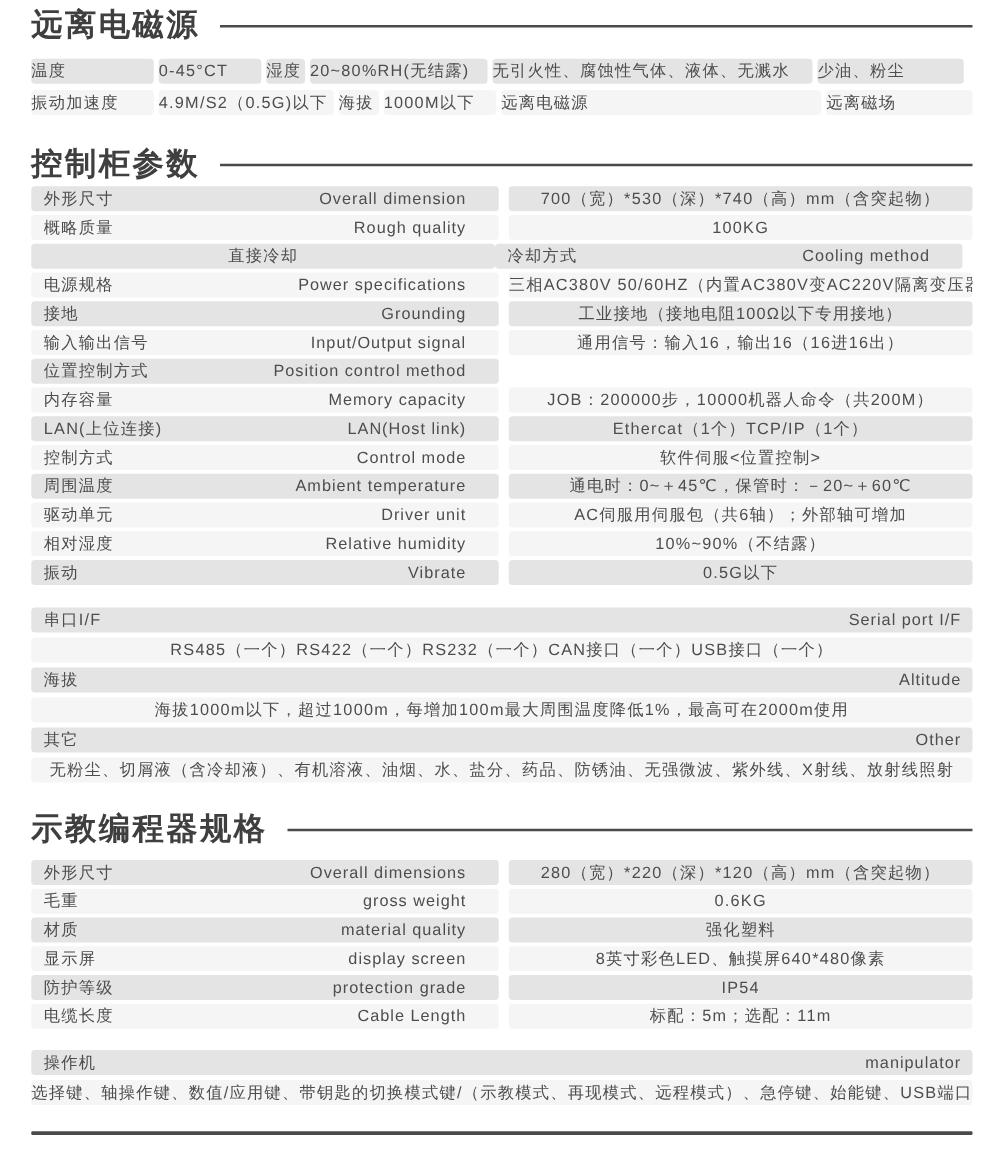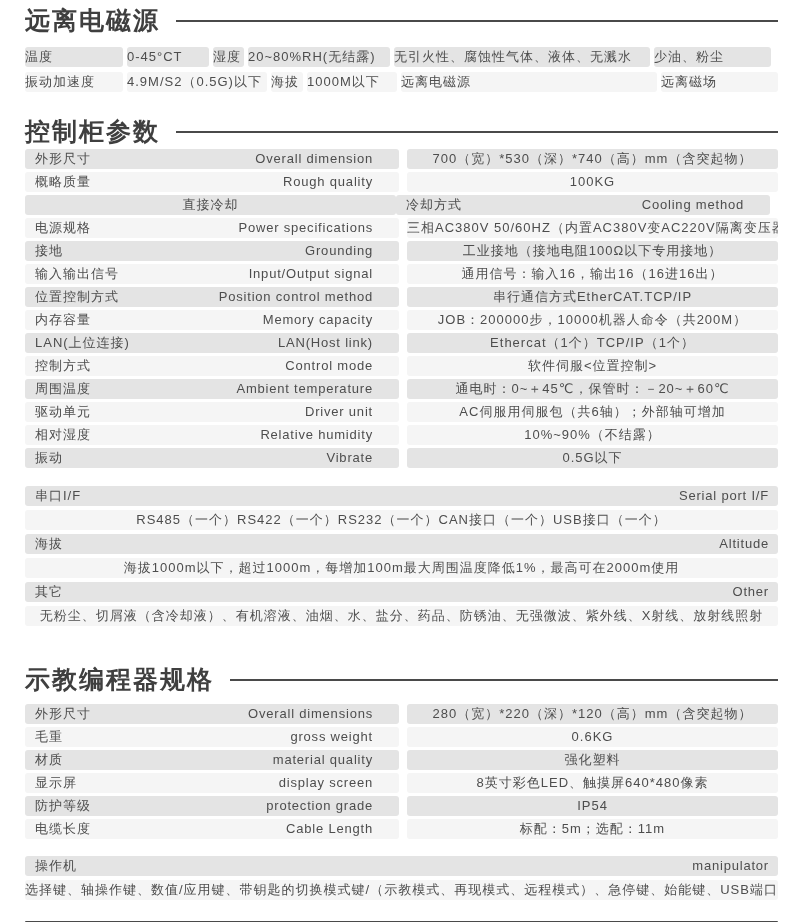--- a/index.html
+++ b/index.html
@@ -16,21 +16,21 @@
   .page{padding:3px 22px 0 25px;width:800px;}
   
   .sec-head{display:flex;align-items:center;}
   .sec-title{
     font-size:25px;font-weight:bold;color:var(--title-color);
     letter-spacing:2px;line-height:34px;white-space:nowrap;
   }
   .sec-rule{flex:1;height:2.5px;background:var(--line-color);margin-left:16px;margin-top:2px;}
   .head-1{margin-bottom:10px;}
   .head-2{margin-top:22px;margin-bottom:1px;}
-  .head-3{margin-top:36px;margin-bottom:8px;}
+  .head-3{margin-top:20px;margin-bottom:8px;}
   
   .cellbase{
     height:20px;line-height:20px;border-radius:3px;font-size:13px;
     letter-spacing:1px;white-space:nowrap;overflow:hidden;
   }
   .gray{background:var(--cell-gray);}
   .light{background:var(--cell-light);}
   
   .env-row{display:flex;margin-bottom:5px;}
   .env-row .cellbase{margin-right:4px;}
@@ -133,21 +133,20 @@
           <span class="zh">输入输出信号</span>
           <span class="en">Input/Output signal</span>
         </div>
       <div class="cellbase val light">通用信号：输入16，输出16（16进16出）</div>
     </div>
     <div class="spec-row">
       <div class="cellbase lab gray">
           <span class="zh">位置控制方式</span>
           <span class="en">Position control method</span>
         </div>
-      <div class="cellbase val gray">串行通信方式EtherCAT.TCP/IP</div>
     </div>
     <div class="spec-row">
       <div class="cellbase lab light">
           <span class="zh">内存容量</span>
           <span class="en">Memory capacity</span>
         </div>
       <div class="cellbase val light">JOB：200000步，10000机器人命令（共200M）</div>
     </div>
     <div class="spec-row">
       <div class="cellbase lab gray">

